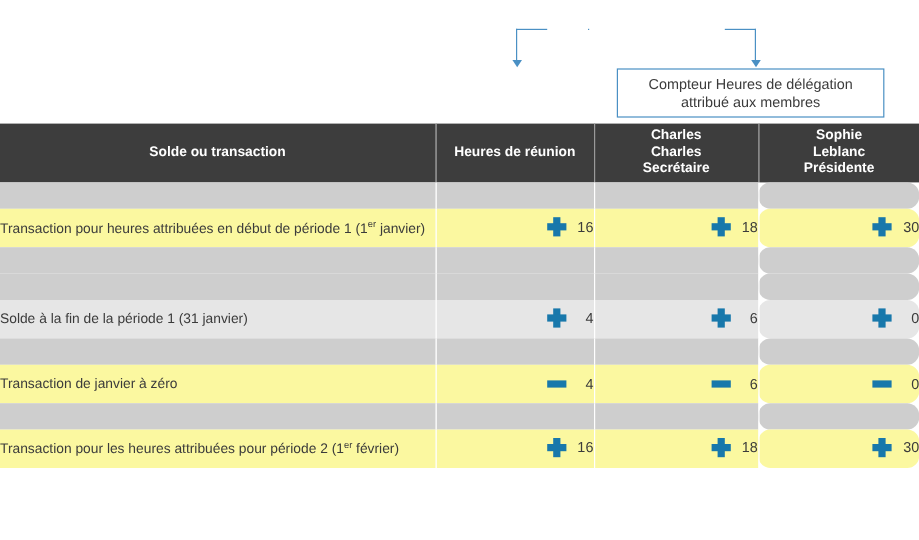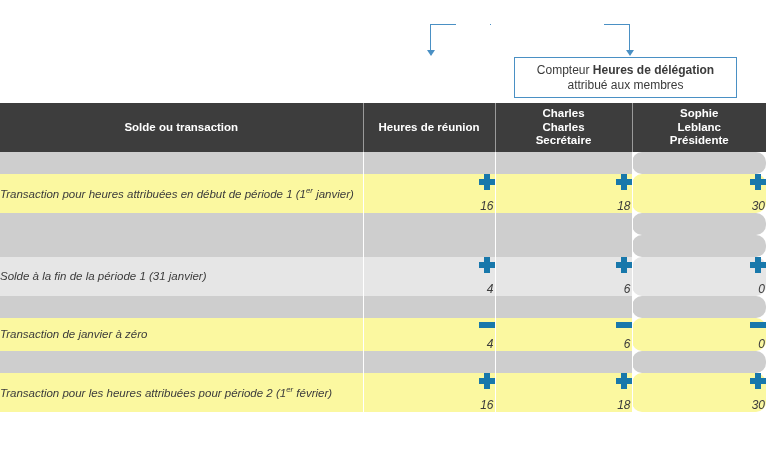--- a/index.html
+++ b/index.html
@@ -44,21 +44,21 @@
     left: 370px; top: 57px;
     width: 122px; height: 41px;
     font-size: 11.5px;
   }
   #box-member-counter {
     left: 514px; top: 57px;
     width: 223px; height: 41px;
     font-size: 12px;
   }
   .dbox .inner { padding: 0 4px; }
-  .dbox b { font-weight: bold; }
+  .dbox b { font-weight: normal; }
 
   
   .line {
     position: absolute;
     background: #4a90c4;
   }
   .hline { height: 1px; }
   .vline { width: 1px; }
   .arrowhead {
     position: absolute;
@@ -90,21 +90,20 @@
     border-right: 1px solid #9a9a9a;
     line-height: 1.2;
   }
   thead th:last-child { border-right: none; }
   th.h-label { text-align: center; vertical-align: top; padding-top: 8px; }
   th.h-num   { text-align: center; vertical-align: top; padding-top: 8px; }
 
   tbody td {
     border-right: 1px solid #ffffff;
     font-size: 11.5px;
-    font-style: italic;
   }
   tbody td:last-child { border-right: none; border-radius: 10px; }
 
   tr.spacer td { height: 22px; }
   tr.data td   { height: 32px; }
 
   .bg-gray   td { background: #cecece; }
   .bg-light  td { background: #e6e6e6; }
   .bg-yellow td { background: #fbf8a0; }
 
@@ -117,21 +116,20 @@
   td.c-val {
     text-align: right;
     padding-right: 14px;
     white-space: nowrap;
     color: #3b3b3b;
   }
   .valwrap {
     display: inline-flex;
     align-items: center;
     gap: 9px;
-    flex-direction: column;
   }
   .num { min-width: 14px; text-align: right; font-size: 12px; }
 
   
   .ico-plus {
     position: relative;
     display: inline-block;
     width: 16px; height: 16px;
   }
   .ico-plus::before, .ico-plus::after {

